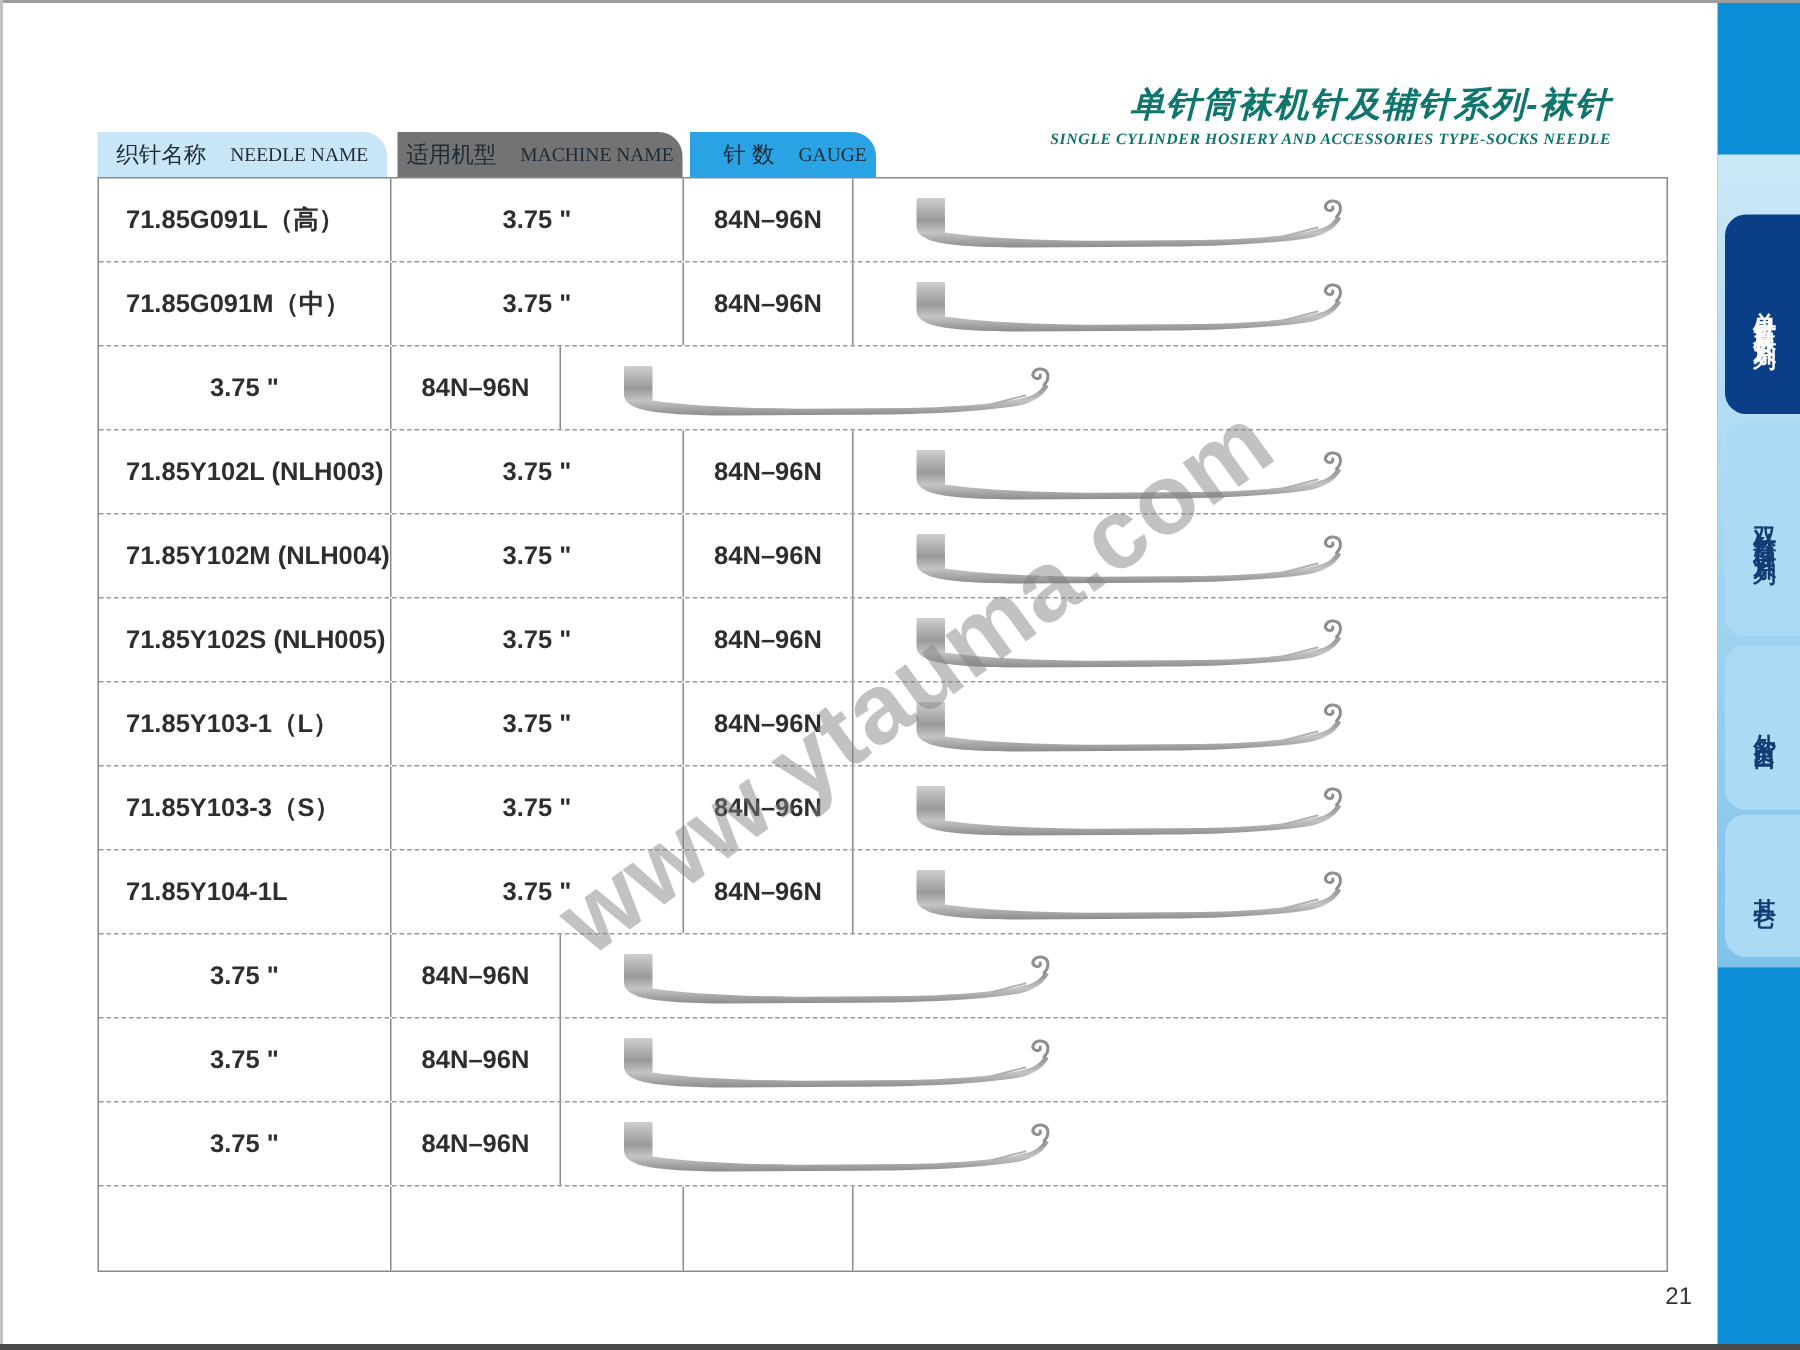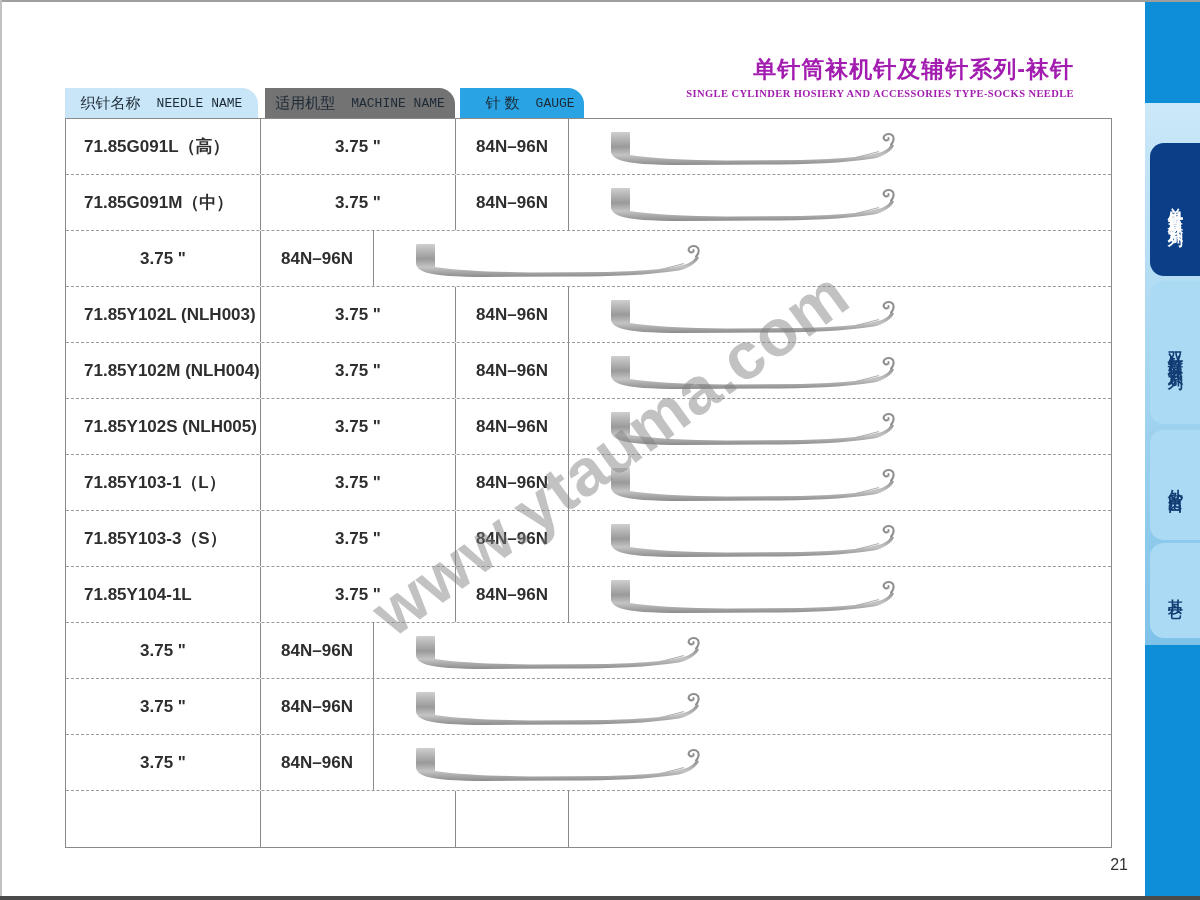--- a/index.html
+++ b/index.html
@@ -15,21 +15,21 @@
   .title-cn{font-size:23px;font-weight:bold;letter-spacing:1px;}
   .title-en{font-family:"Liberation Serif",serif;font-size:10.5px;font-weight:bold;
             margin-top:3px;letter-spacing:0.4px;}
 
   
   .tbl{position:absolute;left:65px;top:88px;width:1047px;}
   .thead{position:relative;height:30px;}
   .th{position:absolute;top:0;height:30px;display:flex;align-items:center;justify-content:center;
       border-radius:0 16px 0 0;white-space:nowrap;}
   .th .cn{font-size:15px;color:#1d2a36;}
-  .th .en{font-family:Liberation Mono, monospace;font-size:13px;color:#1d2a36;margin-left:16px;}
+  .th .en{font-family:Liberation Serif, serif;font-size:13px;color:#1d2a36;margin-left:16px;}
   .th1{left:0;width:193px;}  .th2{left:200px;width:190px;}  .th3{left:395px;width:108px;padding-left:16px;}
   .tbody{border:1.5px solid #8a8a8a;background:#fff;}
   .trow{display:flex;height:55px;border-bottom:1px dashed #9a9a9a;}
   .trow:last-child{border-bottom:none;}
   .trow.empty{height:56px;}
   .cell{box-sizing:border-box;display:flex;align-items:center;}
   .c1{width:195px;border-right:1px solid #8a8a8a;flex-direction:column;align-items:flex-start;
       justify-content:center;padding-left:18px;}
   .c2{width:195px;border-right:1px solid #8a8a8a;justify-content:center;}
   .c3{width:113px;border-right:1px solid #8a8a8a;justify-content:center;}
@@ -76,21 +76,21 @@
       <path d="M570,33 C578,25 577,13 566,12 C557,11 552,20 558,24 C562,26 566,24 565,20" stroke="#8f8f8f" stroke-width="4" fill="none" stroke-linecap="round"></path>
     </symbol>
   </defs>
 </svg>
 
 <div class="page">
   <div class="edge-top"></div>
   <div class="edge-left"></div>
   <div class="edge-bottom"></div>
 
-  <div class="title-block" style="color: #a21caf;">
+  <div class="title-block" style="color: #0f766e; font-style: italic;">
     <div class="title-cn">单针筒袜机针及辅针系列-袜针</div>
     <div class="title-en">SINGLE CYLINDER HOSIERY AND ACCESSORIES TYPE-SOCKS NEEDLE</div>
   </div>
 
   <div class="tbl">
     <div class="thead">
         <div class="th th1" style="background: rgb(200, 230, 247);">
           <span class="cn">织针名称</span>
           <span class="en">NEEDLE NAME</span>
         </div>

